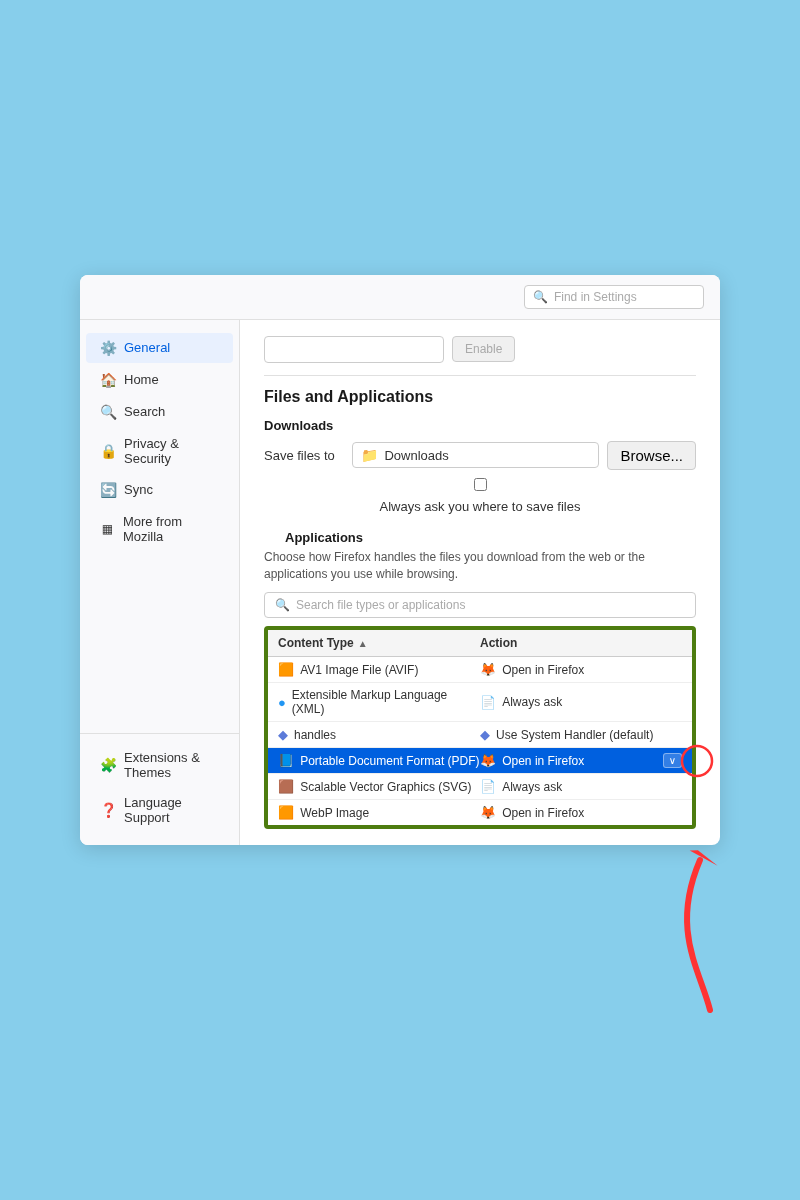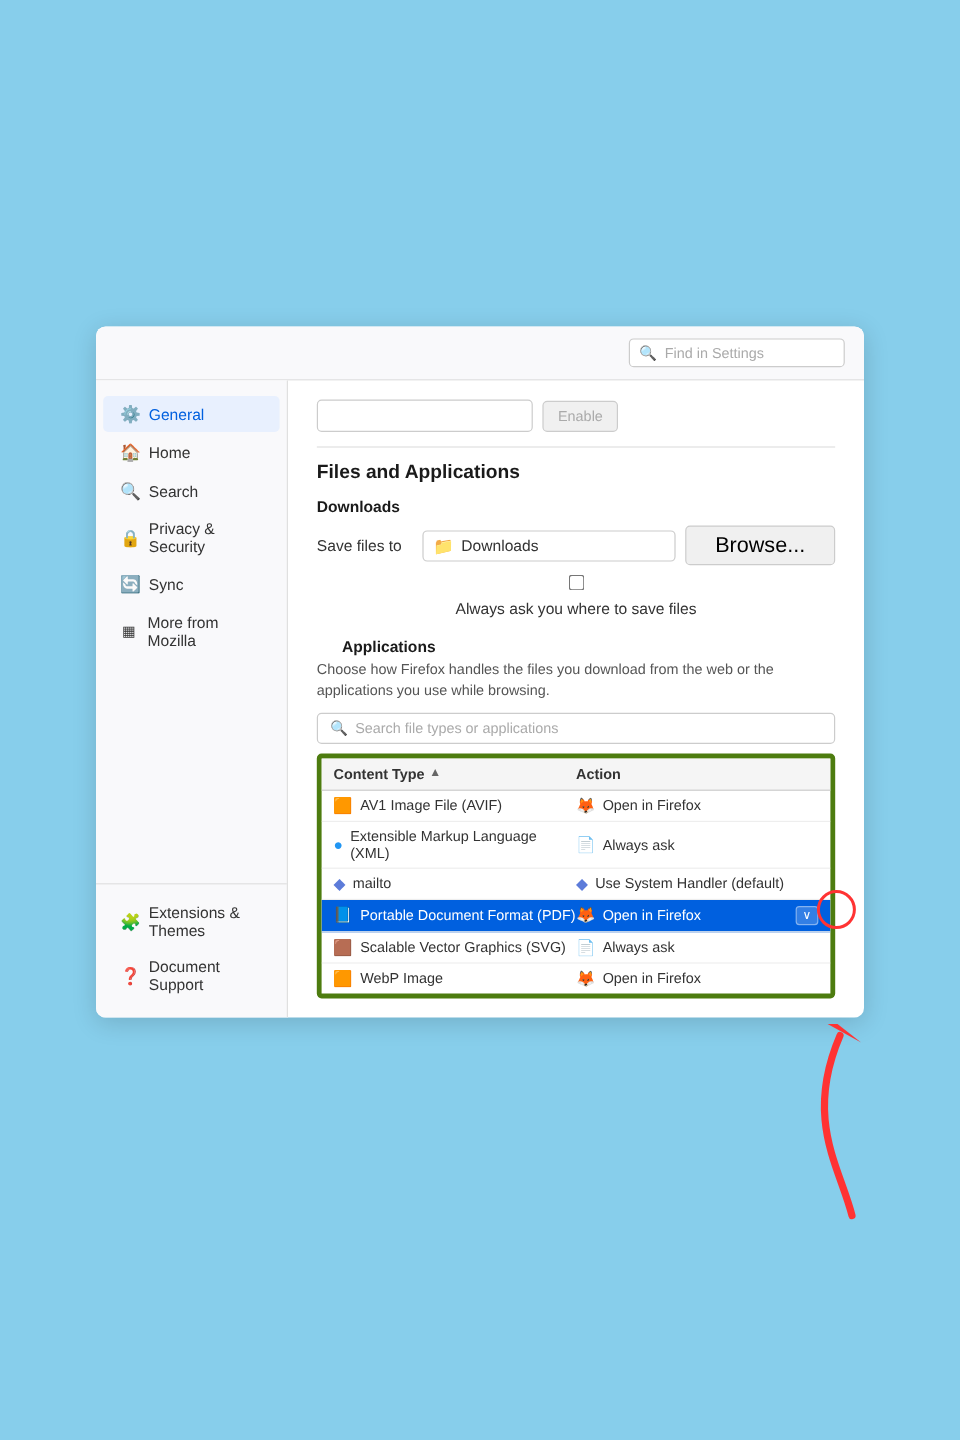--- a/index.html
+++ b/index.html
@@ -134,23 +134,23 @@
       flex: 1;
       gap: 6px;
       font-size: 13px;
       color: #333;
     }
     .folder-icon { font-size: 14px; }
     .browse-btn {
       background: #f0f0f0;
       border: 1px solid #ccc;
       border-radius: 4px;
-      padding: 5px 24px;
+      padding: 5px 12px;
       cursor: pointer;
-      font-size: 18px;
+      font-size: 15px;
       font-weight: 500;
       text-align: center;
     }
     .checkbox-row {
       display: flex;
       align-items: center;
       gap: 8px;
       margin-bottom: 16px;
       color: #333;
       font-size: 13px;
@@ -275,21 +275,21 @@
           <span>More from Mozilla</span>
         </div>
 
         <div class="sidebar-bottom">
           <div class="sidebar-item">
             <span class="icon">🧩</span>
             <span>Extensions &amp; Themes</span>
           </div>
           <div class="sidebar-item">
             <span class="icon">❓</span>
-            <span>Document Support</span>
+            <span>Language Support</span>
           </div>
         </div>
       </div>
 
       <div class="content">
 
         <div class="partial-input">
           <input type="text" value="" placeholder="" style="color: rgb(170, 170, 170);">
           <button style="font-size:12px;color:#aaa;">Enable</button>
         </div>
@@ -348,21 +348,21 @@
             </div>
             <div class="action-cell">
               <span class="action-icon">📄</span>
               <span>Always ask</span>
             </div>
           </div>
 
           <div class="app-row">
             <div class="type-cell">
               <span class="type-icon" style="color:#5c7bd9;">◆</span>
-              <span>mailto</span>
+              <span>handles</span>
             </div>
             <div class="action-cell">
               <span class="action-icon" style="color:#5c7bd9;">◆</span>
               <span>Use System Handler (default)</span>
             </div>
           </div>
 
           <div class="app-row selected">
             <div class="type-cell">
               <span class="type-icon">📘</span>

